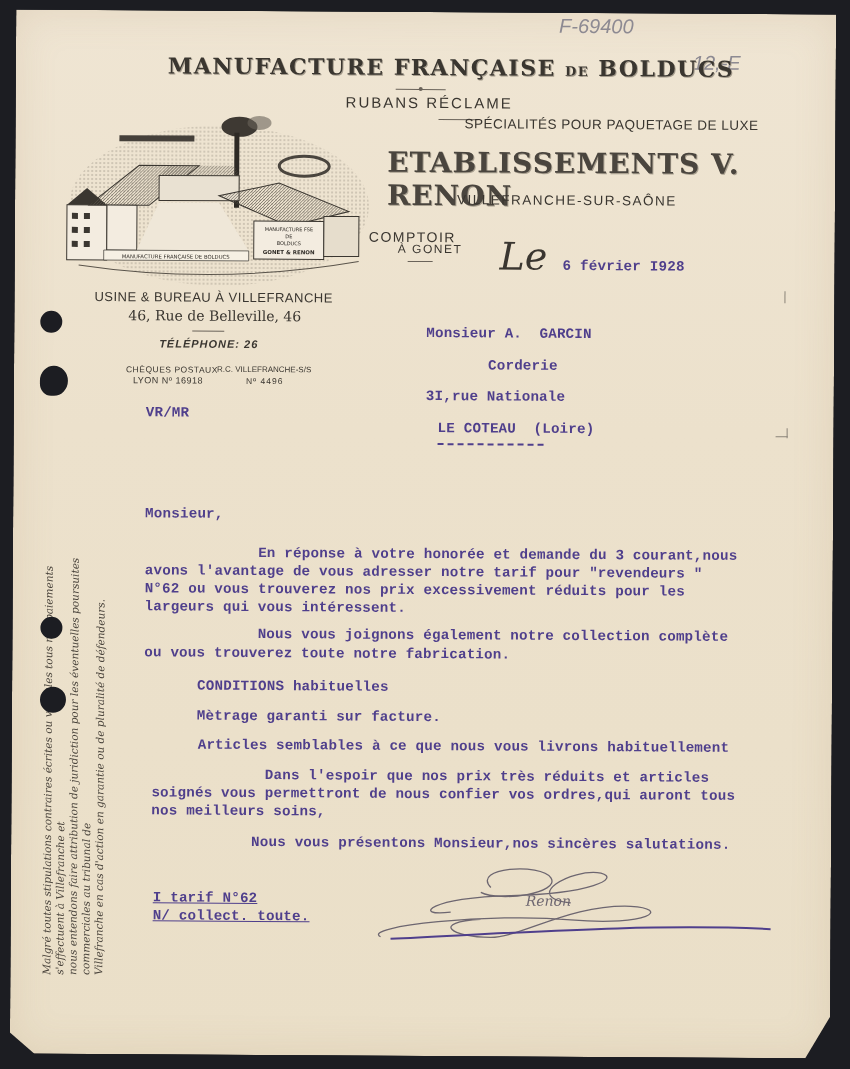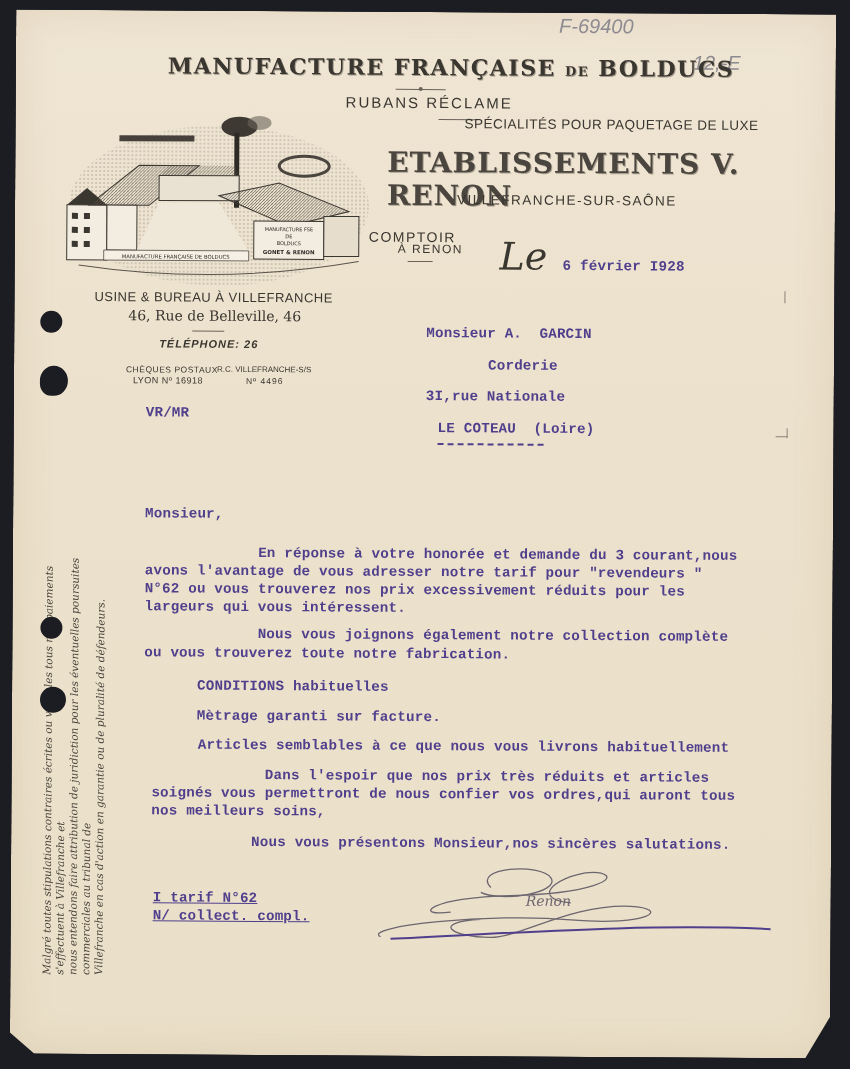--- a/index.html
+++ b/index.html
@@ -67,21 +67,21 @@
   <div class="abs divider-dot" style="left:403px; top:75px;"></div>
 
   <div class="abs sc" style="left:330px; top:82px; font-size:15px; letter-spacing:2px;">RUBANS RÉCLAME</div>
   <div class="abs divider" style="left:423px; top:107px; width:40px;"></div>
   <div class="abs sc" style="left:449px; top:104px; font-size:13.5px; letter-spacing:0.5px;">SPÉCIALITÉS POUR PAQUETAGE DE LUXE</div>
 
   <div class="abs engr renon">ETABLISSEMENTS V. RENON</div>
   <div class="abs sc" style="left:442px; top:180px; font-size:13.5px; letter-spacing:1.5px;">VILLEFRANCHE-SUR-SAÔNE</div>
 
   <div class="abs sc" style="left:354px; top:217px; font-size:14px; letter-spacing:1.5px;">COMPTOIR</div>
-  <div class="abs sc" style="left:383px; top:230px; font-size:12px; letter-spacing:1.5px;">À RENON</div>
+  <div class="abs sc" style="left:383px; top:230px; font-size:12px; letter-spacing:1.5px;">À GONET</div>
   <div class="abs divider" style="left:393px; top:249px; width:25px;"></div>
 
   <svg class="abs illus" viewBox="0 0 310 180">
     <defs>
       <pattern id="hatch" width="3" height="3" patternUnits="userSpaceOnUse">
         <path d="M0 3 L3 0" stroke="#5a544b" stroke-width="0.7"></path>
       </pattern>
       <pattern id="dots" width="4" height="4" patternUnits="userSpaceOnUse">
         <circle cx="1" cy="1" r="0.8" fill="#6f685d"></circle>
       </pattern>
@@ -169,21 +169,21 @@
 
   <div class="abs" style="left:140px; top:755px; line-height:18px;">
     <div class="type">             Dans l'espoir que nos prix très réduits et articles</div>
     <div class="type">soignés vous permettront de nous confier vos ordres,qui auront tous</div>
     <div class="type">nos meilleurs soins,</div>
   </div>
 
   <div class="abs type" style="left:240px; top:823px;">Nous vous présentons Monsieur,nos sincères salutations.</div>
 
   <div class="abs type ul" style="left:142px; top:879px;">I tarif N°62</div>
-  <div class="abs type ul" style="left:142px; top:897px;">N/ collect. compl.</div>
+  <div class="abs type ul" style="left:142px; top:897px;">N/ collect. toute.</div>
 
   <svg class="abs" style="left:360px; top:845px;" width="420" height="90" viewBox="0 0 420 90">
     <path d="M120 30 C 100 10, 170 5, 180 20 C 190 35, 130 45, 110 35" stroke="#6d6670" stroke-width="1.3" fill="none"></path>
     <path d="M80 55 C 40 60, 60 40, 140 38 C 220 36, 250 20, 230 15 C 200 10, 150 40, 200 45" stroke="#6d6670" stroke-width="1.3" fill="none"></path>
     <path d="M10 80 C -10 70, 120 55, 200 62 C 280 68, 300 50, 260 48 C 200 46, 150 80, 120 80 C 80 80, 60 65, 110 62" stroke="#6d6670" stroke-width="1.3" fill="none"></path>
     <path d="M20 82 C 150 75, 280 65, 400 70" stroke="#4f3f8c" stroke-width="2" fill="none"></path>
     <text x="155" y="48" font-family="DejaVu Serif, serif" font-style="italic" font-size="14" fill="#6d6670">Renon</text>
   </svg>
 
   <div class="sidenote">

